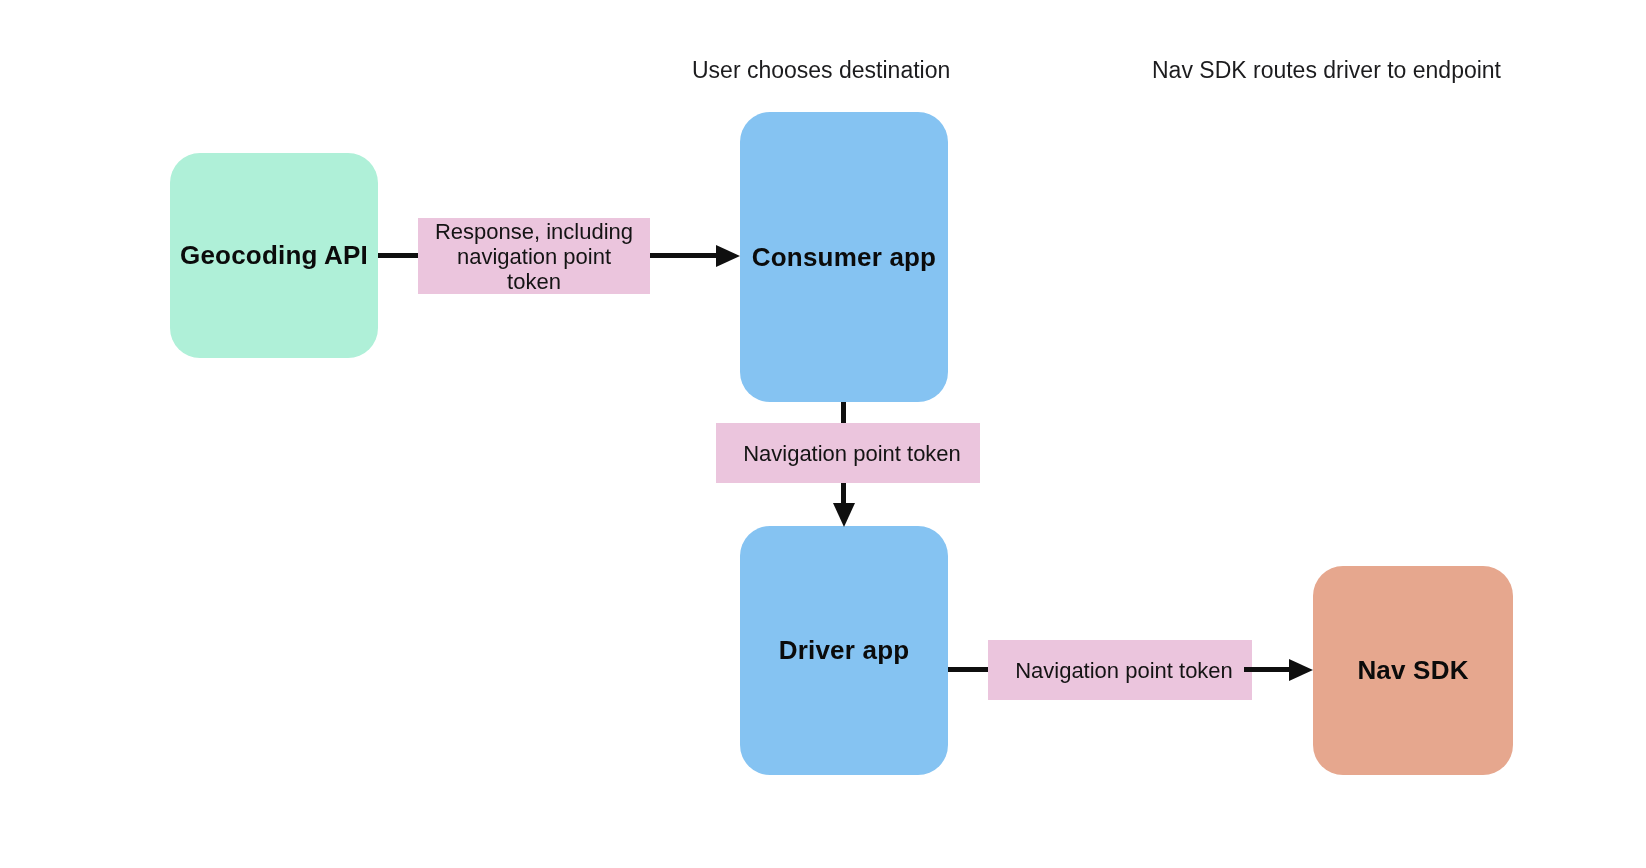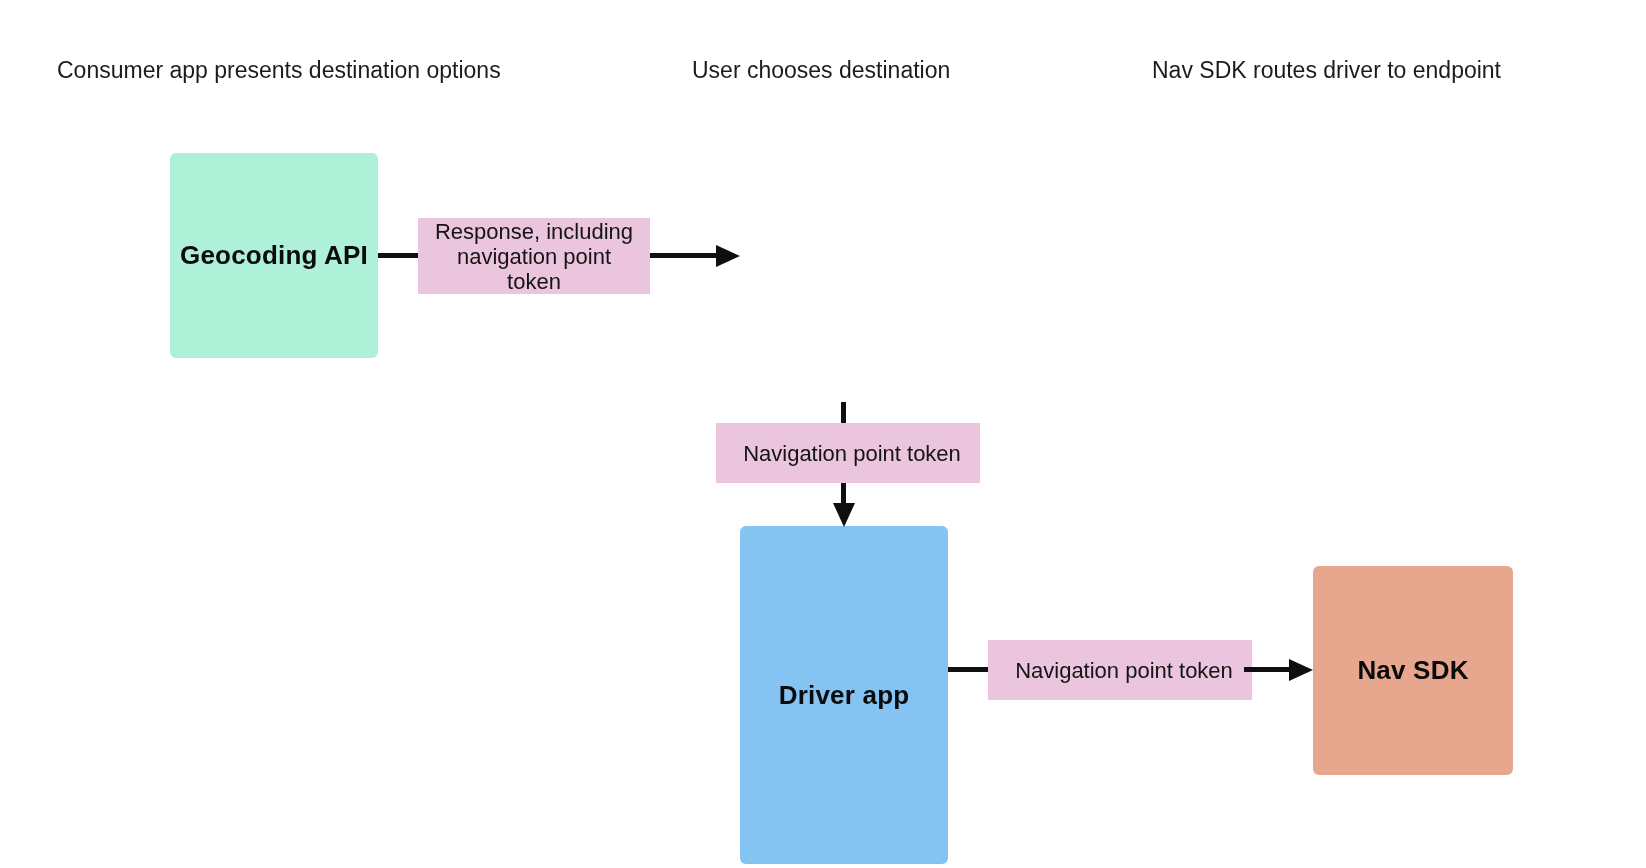--- a/index.html
+++ b/index.html
@@ -23,35 +23,35 @@
     font-weight: 400;
     color: #1c1c1e;
     white-space: nowrap;
   }
   .hdr-1 { left: 57px; }
   .hdr-2 { left: 692px; }
   .hdr-3 { left: 1152px; }
 
   .node {
     position: absolute;
-    border-radius: 6px;
+    border-radius: 30px;
     display: flex;
     align-items: center;
     justify-content: center;
     text-align: center;
   }
   .node .node-label {
     font-size: 26px;
     font-weight: 700;
     color: #0b0b0b;
     letter-spacing: 0.2px;
   }
   .node-geocoding { left: 170px; top: 153px; width: 208px; height: 205px; background: #AFF0D8; }
   .node-consumer  { left: 740px; top: 112px; width: 208px; height: 290px; background: #85C3F2; }
-  .node-driver    { left: 740px; top: 526px; width: 208px; height: 338px; background: #85C3F2; justify-content: center; }
+  .node-driver    { left: 740px; top: 526px; width: 208px; height: 249px; background: #85C3F2; justify-content: center; }
   .node-navsdk    { left: 1313px; top: 566px; width: 200px; height: 209px; background: #E6A78E; }
 
   .edge-label {
     position: absolute;
     background: #EBC5DD;
     color: #141414;
     font-size: 22px;
     display: flex;
     align-items: center;
     justify-content: center;
@@ -93,28 +93,30 @@
     border-right: 11px solid transparent;
     border-top: 24px solid #0f0f0f;
   }
   .ah-d { left: 832.5px; top: 503px; }
 </style>
 </head>
 <body>
 
 <div class="canvas">
 
-  <div class="stage-header hdr-1">Consumer app presents destination options</div>
   <div class="stage-header hdr-2">User chooses destination</div>
   <div class="stage-header hdr-3">Nav SDK routes driver to endpoint</div>
 
   <div class="node node-geocoding">
     <span class="node-label">Geocoding API</span>
   </div>
 
+  <div class="node node-consumer">
+    <span class="node-label">Consumer app</span>
+  </div>
 
   <div class="node node-driver">
     <span class="node-label">Driver app</span>
   </div>
 
   <div class="node node-navsdk">
     <span class="node-label">Nav SDK</span>
   </div>
 
   <div class="conn-line seg-a"></div>

